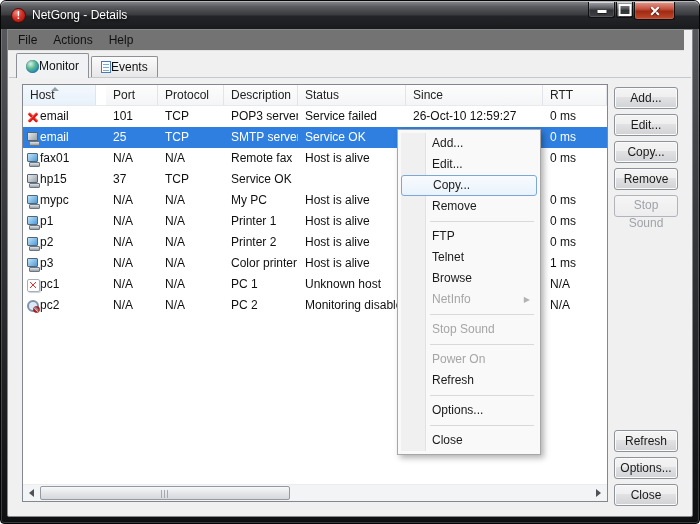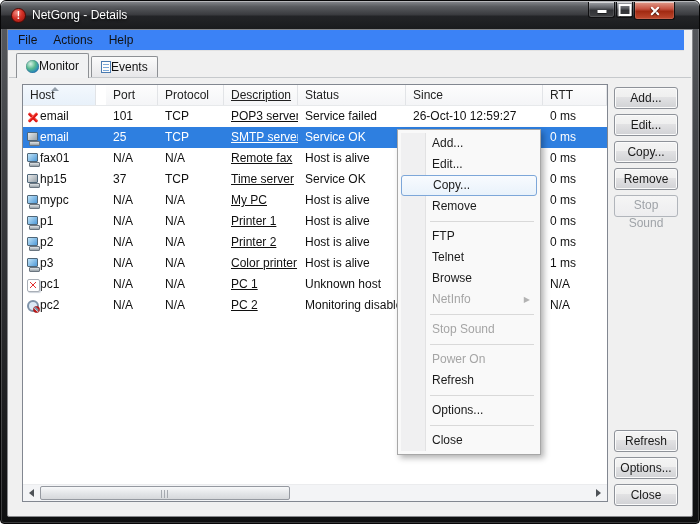--- a/index.html
+++ b/index.html
@@ -26,21 +26,21 @@
   .wb.max{width:17px;}
   .wb.close{width:41px;height:18px;background:linear-gradient(#e09b8b,#c65342 40%,#a12a12 55%,#bf4a30);}
   .wb.min::after{content:"";position:absolute;left:50%;transform:translateX(-50%);bottom:4px;width:9px;height:3px;background:#fff;box-shadow:0 1px 1px rgba(0,0,0,.6);}
   .wb.max::after{content:"";position:absolute;left:50%;top:50%;transform:translate(-50%,-50%);width:9px;height:8px;border:2px solid #fff;box-shadow:0 1px 1px rgba(0,0,0,.5);}
   .wb.close::before,.wb.close::after{content:"";position:absolute;left:50%;top:50%;width:11px;height:2px;background:#fff;border-radius:1px;box-shadow:0 1px 1px rgba(0,0,0,.5);}
   .wb.close::before{transform:translate(-50%,-50%) rotate(45deg);}
   .wb.close::after{transform:translate(-50%,-50%) rotate(-45deg);}
 
   
   .client{position:absolute;left:6px;right:6px;top:28px;bottom:6px;background:#f0f0f0;border:1px solid #88898c;border-radius:0 0 2px 2px;}
-  .menubar{position:absolute;top:0;left:0;right:8px;height:21px;background:#3b82f6;border-bottom:1px solid #e2e2e2;display:flex;align-items:flex-end;padding-left:2px;}
+  .menubar{position:absolute;top:0;left:0;right:8px;height:21px;background:#737373;border-bottom:1px solid #e2e2e2;display:flex;align-items:flex-end;padding-left:2px;}
   .mb-item{padding:0 8px;line-height:20px;color:#111;}
 
   
   .tabstrip{position:absolute;top:22px;left:8px;height:25px;display:flex;align-items:flex-end;gap:2px;z-index:3;}
   .tabline{position:absolute;top:47px;left:1px;right:1px;border-top:1px solid #c6c9cc;z-index:1;}
   .tab{display:flex;align-items:center;padding:0 9px;height:21px;border:1px solid #8d9094;border-bottom:none;border-radius:2px 2px 0 0;background:linear-gradient(#fbfbfb,#e7e7e9);position:relative;z-index:2;}
   .tab.active{height:25px;margin-bottom:-1px;background:#f1f2f3;z-index:4;}
   .tab-label{color:#111;}
   .globe-icon{width:13px;height:13px;border-radius:50%;flex:0 0 13px;
     background:radial-gradient(circle at 35% 30%,#d8f2e6,#57b88f 40%,#1f7ec2 78%,#14598f);box-shadow:inset 0 0 1px #0a3a5e;}
@@ -52,21 +52,21 @@
   .tablepanel{position:absolute;left:14px;top:54px;width:586px;height:418px;background:#fff;border:1px solid #828790;}
   .thead{display:flex;height:21px;border-bottom:1px solid #e7e9eb;}
   .hcell{position:relative;line-height:20px;padding-left:7px;border-right:1px solid #e2e4e7;
     background:linear-gradient(#fdfdfd,#f4f5f7);color:#222;white-space:nowrap;overflow:hidden;}
   .hcell.sorted{background:linear-gradient(#f3f8fd,#e8f1fa);}
   .hcell.sorted::before{content:"";position:absolute;left:28px;top:2px;width:0;height:0;
     border-left:4px solid transparent;border-right:4px solid transparent;border-bottom:4px solid #939ea9;}
   .c-host{width:73px;}
   .c-port{width:52px;margin-left:10px;}
   .c-protocol{width:66px;}
-  .c-description{width:74px;text-decoration:underline;}
+  .c-description{width:74px;}
   .c-status{width:108px;}
   .c-since{width:137px;}
   .c-rtt{width:66px;flex:1;}
   .row{display:flex;height:21px;color:#101010;}
   .row.selected{background:var(--sel-color,#2e7fe0);color:#fff;}
   .cell{line-height:21px;padding-left:7px;white-space:nowrap;overflow:hidden;}
   .cell.c-host{padding-left:3px;display:flex;align-items:center;}
 
   
   .icon{position:relative;width:14px;height:14px;flex:0 0 14px;}
@@ -208,21 +208,20 @@
     <span class="cell c-since"></span>
     <span class="cell c-rtt">0 ms</span>
   </div>
           <div class="row">
     <span class="cell c-host">
               <span class="icon host-service"></span>
               <span>hp15</span>
             </span>
     <span class="cell c-port">37</span>
     <span class="cell c-protocol">TCP</span>
-    <span class="cell c-description">Time server</span>
     <span class="cell c-status">Service OK</span>
     <span class="cell c-since"></span>
     <span class="cell c-rtt">0 ms</span>
   </div>
           <div class="row">
     <span class="cell c-host">
               <span class="icon host-alive"></span>
               <span>mypc</span>
             </span>
     <span class="cell c-port">N/A</span>

